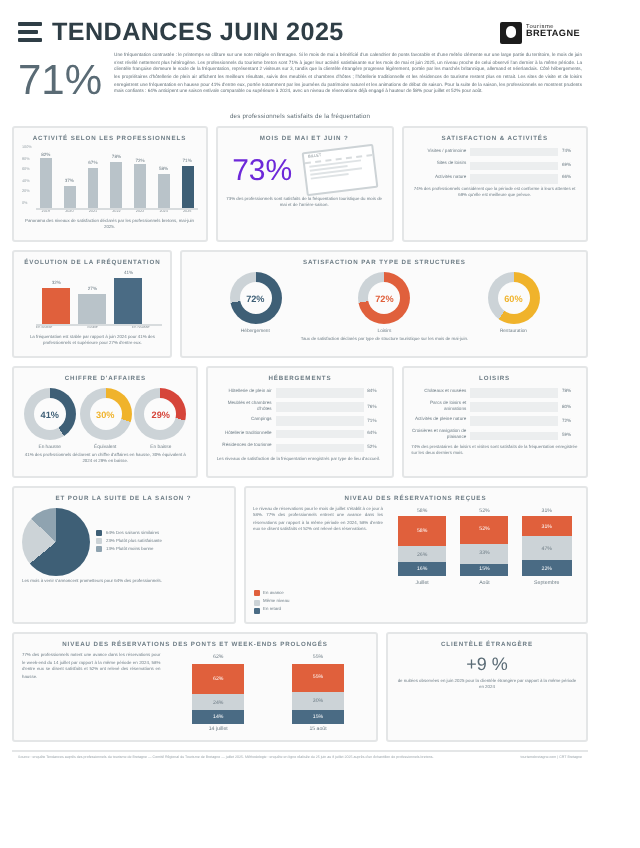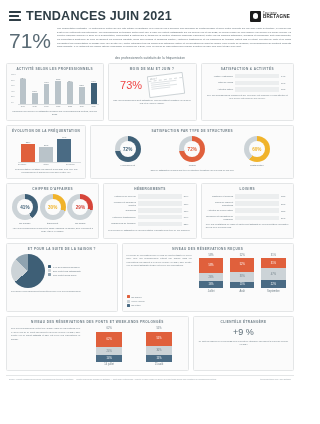--- a/index.html
+++ b/index.html
@@ -91,21 +91,21 @@
   .stacks { display: flex; justify-content: space-around; align-items: flex-end; }
   .stack-wrap { text-align: center; width: 26%; }
   .stack-top { font-size: 2.6px; color: #6d7c85; margin-bottom: 1.5px; }
   .stack { width: 100%; display: flex; flex-direction: column; }
   .seg { display: flex; align-items: center; justify-content: center; font-size: 2.6px; color: #fff; }
   .seg.grey { color: #6d7c85; }
   .stack-lab { font-size: 2.6px; color: #6d7c85; margin-top: 1.5px; }
 
   
   .pct-flex { display: flex; align-items: center; justify-content: center; gap: 6px; }
-  .pct-big { font-size: 11px; font-weight: 300; color: #ef4444; line-height: 1; }
+  .pct-big { font-size: 15px; font-weight: 300; color: #6d28d9; line-height: 1; }
   .ticket {
     width: 36px; height: 22px; border: .6px solid #cdd3d6; background:#fff;
     transform: rotate(-7deg); position: relative; border-radius: 1px; overflow: hidden;
   }
   .ticket-hdr { font-size: 2px; color: #8a949a; padding: 1px 2px; border-bottom: .4px dashed #d8dcde; }
   .ticket-line { height: .6px; background: #dfe3e5; margin: 1.4px 2px; }
   .ticket-line.s { width: 55%; }
   .ticket-line.m { width: 75%; }
   .badge-plus { font-size: 9px; font-weight: 400; color: #5a6b75; text-align: center; }
 
@@ -121,21 +121,21 @@
 <body>
 
 <div class="page">
 
   <div class="header">
     <span class="burger">
         <i></i>
         <i></i>
         <i></i>
       </span>
-    <span class="title">TENDANCES JUIN 2021</span>
+    <span class="title">TENDANCES JUIN 2025</span>
     <span class="logo">
       <span class="logo-mark"></span>
       <span class="logo-txt">
         <span class="l1">Tourisme</span>
         <span class="l2">BRETAGNE</span>
       </span>
     </span>
   </div>
 
   <div class="intro">

